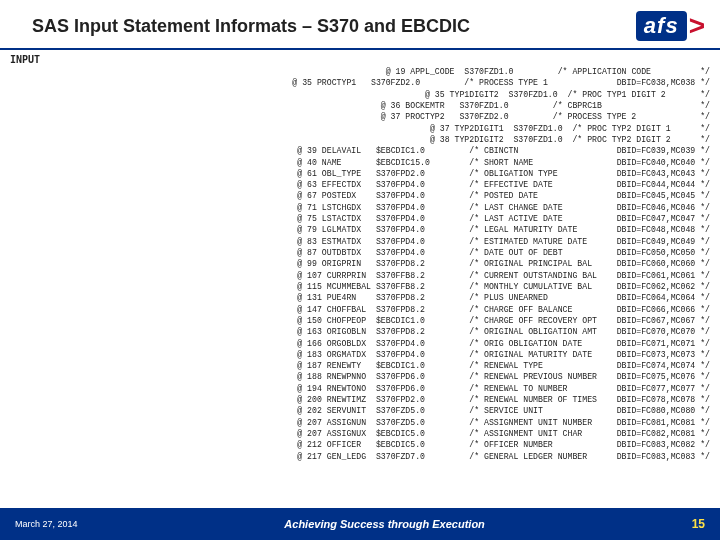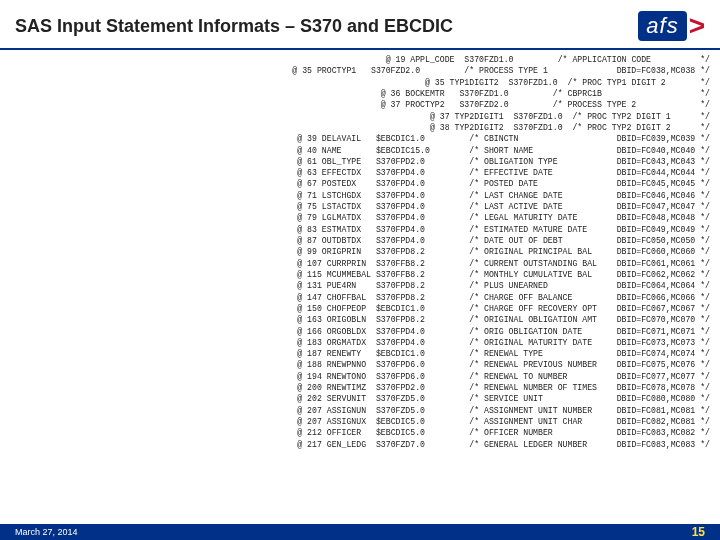--- a/index.html
+++ b/index.html
@@ -5,40 +5,40 @@
     * { margin: 0; padding: 0; box-sizing: border-box; }
     body {
       width: 720px;
       height: 540px;
       background: #fff;
       font-family: Arial, sans-serif;
       overflow: hidden;
     }
     .header {
       background: #fff;
-      padding: 10px 15px 6px 15px;
+      padding: 10px 15px 6px 32px;
       display: flex;
       align-items: center;
       justify-content: space-between;
       border-bottom: 2px solid #003087;
     }
     .header-title {
       font-size: 18px;
       font-weight: bold;
       color: #222;
     }
     .logo-container {
       display: flex;
       align-items: center;
     }
     .logo-box {
       background: #003087;
       color: #fff;
       font-size: 22px;
-      font-weight: normal;
+      font-weight: bold;
       font-style: italic;
       padding: 2px 8px;
       border-radius: 4px;
       letter-spacing: 1px;
     }
     .logo-arc {
       color: #c8102e;
       font-size: 28px;
       font-weight: bold;
       margin-left: 2px;
@@ -62,21 +62,21 @@
       color: #222;
       line-height: 1.38;
       white-space: pre;
       text-align: right;
     }
     .footer {
       position: absolute;
       bottom: 0;
       left: 0;
       width: 720px;
-      height: 16px;
+      height: 32px;
       background: #003087;
       display: flex;
       align-items: center;
       justify-content: space-between;
       padding: 0 15px;
     }
     .footer-left {
       color: #fff;
       font-size: 9px;
     }
@@ -97,20 +97,21 @@
 
 <div class="header">
   <span class="header-title">SAS Input Statement Informats – S370 and EBCDIC</span>
   <div class="logo-container">
     <span class="logo-box">afs</span>
     <span class="logo-arc">&gt;</span>
   </div>
 </div>
 
 <div class="main-content">
+  <div class="input-label">INPUT</div>
   <div class="code-block">    @ 19 APPL_CODE  S370FZD1.0         /* APPLICATION CODE          */
     @ 35 PROCTYP1   S370FZD2.0         /* PROCESS TYPE 1              DBID=FC038,MC038 */
               @ 35 TYP1DIGIT2  S370FZD1.0  /* PROC TYP1 DIGIT 2       */
     @ 36 BOCKEMTR   S370FZD1.0         /* CBPRC1B                    */
     @ 37 PROCTYP2   S370FZD2.0         /* PROCESS TYPE 2             */
               @ 37 TYP2DIGIT1  S370FZD1.0  /* PROC TYP2 DIGIT 1      */
               @ 38 TYP2DIGIT2  S370FZD1.0  /* PROC TYP2 DIGIT 2      */
     @ 39 DELAVAIL   $EBCDIC1.0         /* CBINCTN                    DBID=FC039,MC039 */
     @ 40 NAME       $EBCDIC15.0        /* SHORT NAME                 DBID=FC040,MC040 */
     @ 61 OBL_TYPE   S370FPD2.0         /* OBLIGATION TYPE            DBID=FC043,MC043 */
@@ -136,14 +137,15 @@
     @ 200 RNEWTIMZ  S370FPD2.0         /* RENEWAL NUMBER OF TIMES    DBID=FC078,MC078 */
     @ 202 SERVUNIT  S370FZD5.0         /* SERVICE UNIT               DBID=FC080,MC080 */
     @ 207 ASSIGNUN  S370FZD5.0         /* ASSIGNMENT UNIT NUMBER     DBID=FC081,MC081 */
     @ 207 ASSIGNUX  $EBCDIC5.0         /* ASSIGNMENT UNIT CHAR       DBID=FC082,MC081 */
     @ 212 OFFICER   $EBCDIC5.0         /* OFFICER NUMBER             DBID=FC083,MC082 */
     @ 217 GEN_LEDG  S370FZD7.0         /* GENERAL LEDGER NUMBER      DBID=FC083,MC083 */</div>
 </div>
 
 <div class="footer">
   <span class="footer-left">March 27, 2014</span>
+  <span class="footer-center">Achieving Success through Execution</span>
   <span class="footer-right">15</span>
 </div>
 
 </body></html>

